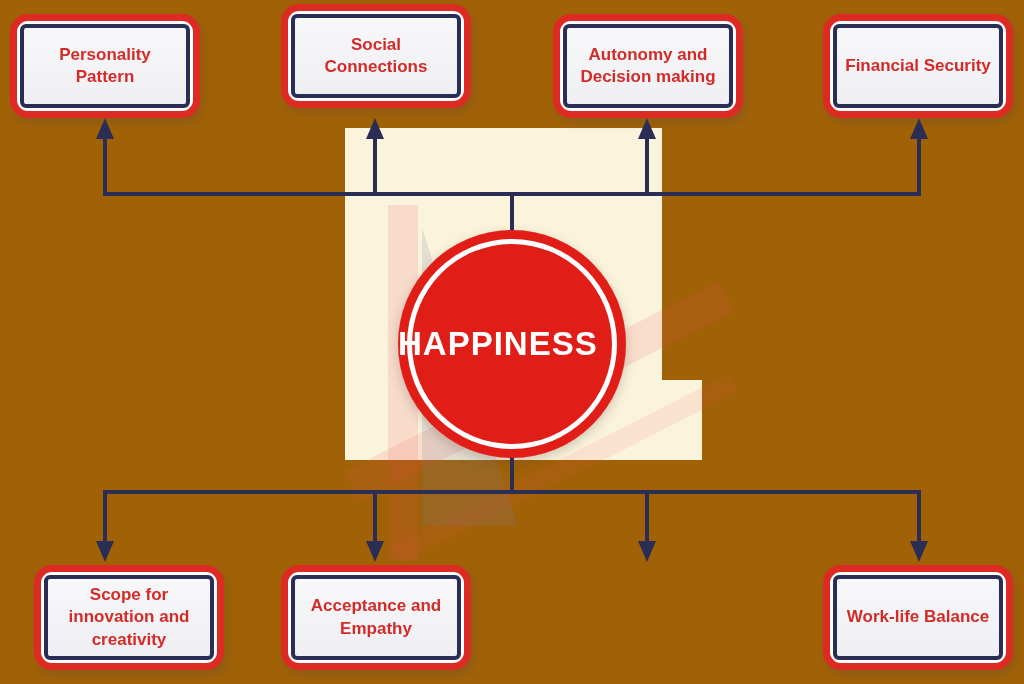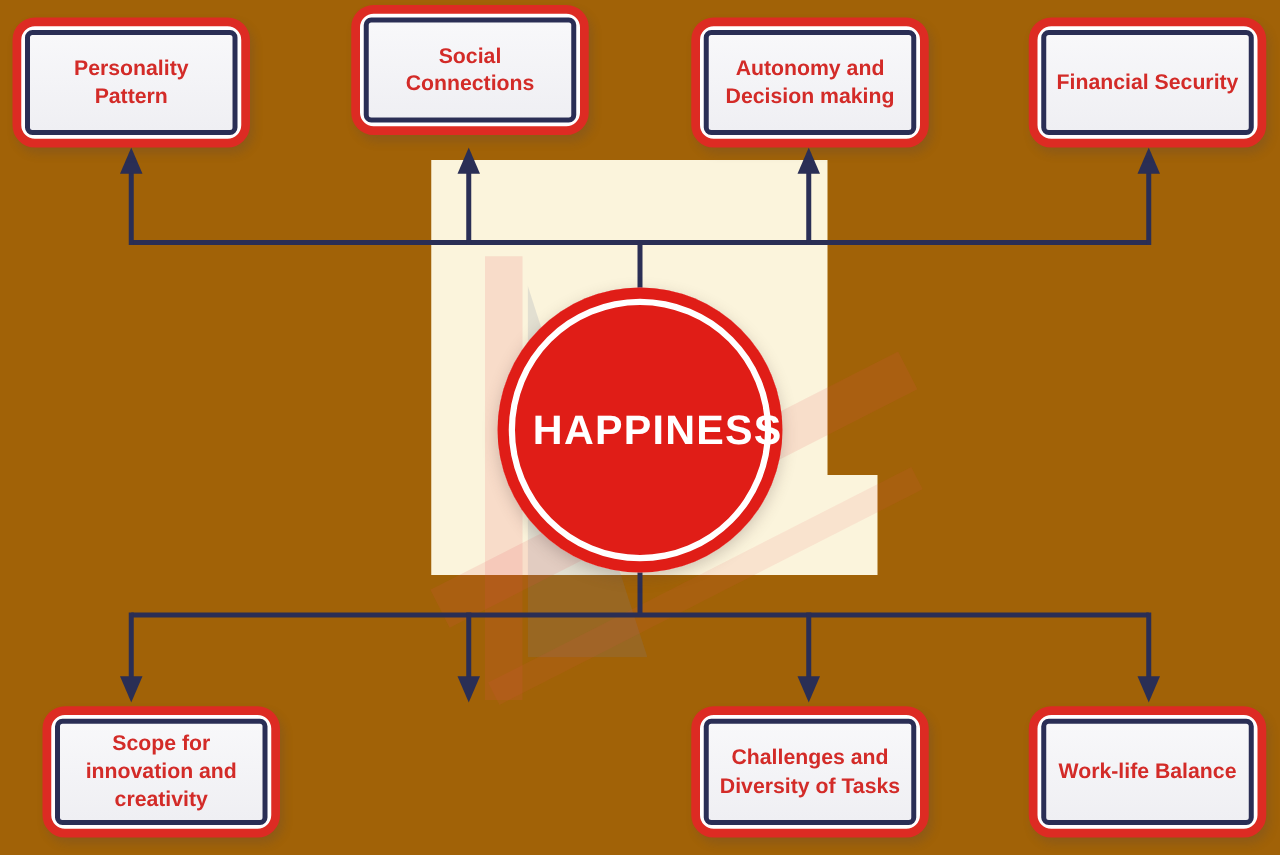--- a/index.html
+++ b/index.html
@@ -36,21 +36,21 @@
   .factor-box .label{
     color:#D32B28;font-weight:bold;font-size:17px;line-height:1.3;
   }
   .row-bottom{height:105px;}
   
   .center-node{
     position:absolute;left:398px;top:230px;width:228px;height:228px;
     border-radius:50%;background:#E01D17;
     box-shadow:inset 0 0 0 9px #E01D17, inset 0 0 0 14px #ffffff,
                0 4px 12px rgba(80,60,60,0.25);
-    display:flex;flex-direction:column;align-items:flex-end;justify-content:center;
+    display:flex;flex-direction:column;align-items:flex-start;justify-content:center;
     text-align:center;
   }
   .center-node .line{
     color:#ffffff;font-weight:bold;font-size:33px;letter-spacing:1px;line-height:1.35;
   }
 </style>
 </head>
 <body>
 
 <div class="stage">
@@ -117,23 +117,23 @@
 
   <div class="center-node">
     <span class="line">HAPPINESS</span>
   </div>
 
   <div class="factor-box row-bottom" style="left:10px;top:565px;margin-left:24px;">
     <div class="inner">
       <span class="label">Scope for innovation and creativity</span>
     </div>
   </div>
-  <div class="factor-box row-bottom" style="left:553px;top:565px;">
+  <div class="factor-box row-bottom" style="left:281px;top:565px;">
     <div class="inner">
-      <span class="label">Challenges and Diversity of Tasks</span>
+      <span class="label">Acceptance and Empathy</span>
     </div>
   </div>
   <div class="factor-box row-bottom" style="left:823px;top:565px;">
     <div class="inner">
       <span class="label">Work-life Balance</span>
     </div>
   </div>
 
 </div>
 

